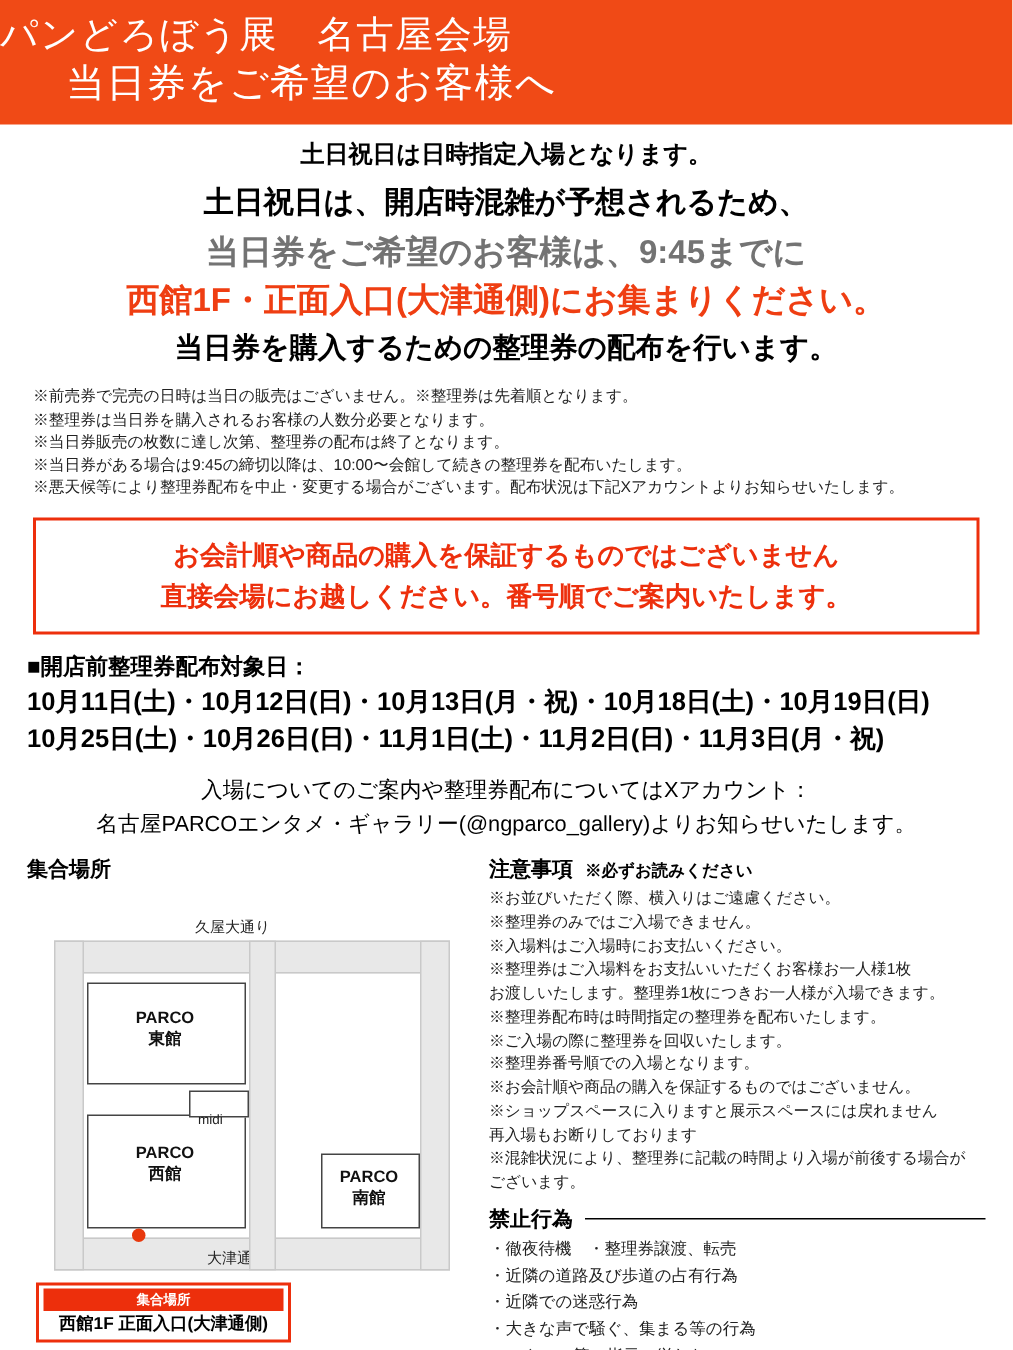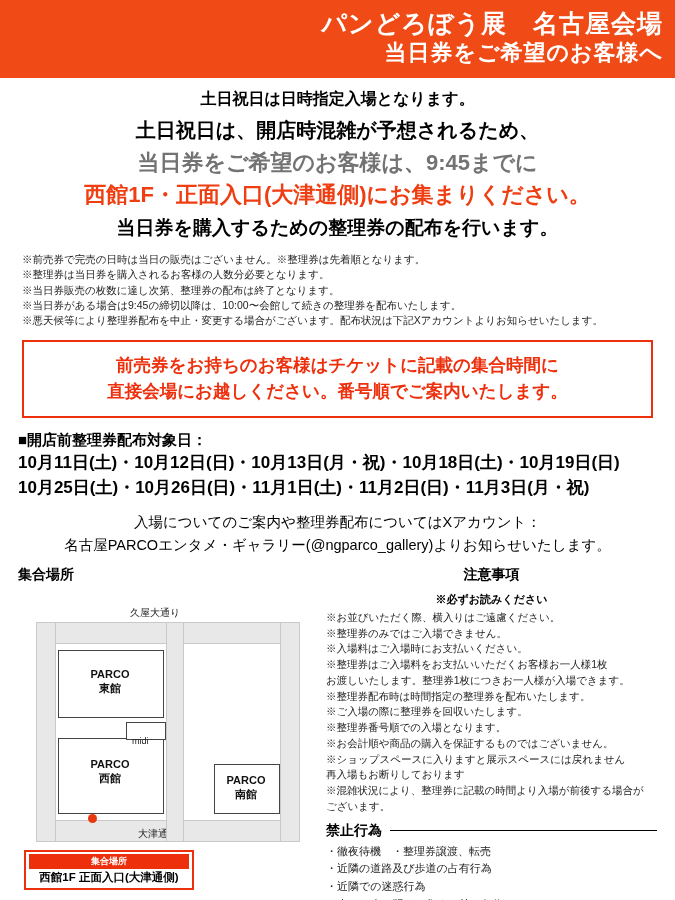--- a/index.html
+++ b/index.html
@@ -17,33 +17,34 @@
   .page {
     width: 675px;
     height: 900px;
     position: relative;
     box-sizing: border-box;
   }
   
   .banner {
     background: #f04a16;
     color: #ffffff;
-    text-align: right;
+    text-align: left;
     padding: 8px 12px 10px 0;
-    font-weight: bold;
+    font-weight: normal;
   }
   .banner-line1 {
     font-size: 25px;
     letter-spacing: 1px;
     line-height: 1.25;
   }
   .banner-line2 {
-    font-size: 22px;
+    font-size: 26px;
     letter-spacing: 1px;
     line-height: 1.3;
+    margin-left: 44px;
   }
   
   .intro {
     text-align: center;
     margin-top: 9px;
   }
   .intro .l1 {
     font-size: 16px;
     font-weight: bold;
     line-height: 1.5;
@@ -133,21 +134,20 @@
   .sec-title {
     font-size: 14px;
     font-weight: bold;
     margin-bottom: 4px;
   }
   .sec-title-row {
     display: flex;
     align-items: center;
     gap: 8px;
     margin-bottom: 3px;
-    flex-direction: column;
   }
   .sec-title-row .t {
     font-size: 14px;
     font-weight: bold;
     color: #000;
   }
   .sec-title-row .sub {
     font-size: 11px;
     font-weight: bold;
   }
@@ -261,21 +261,21 @@
 
   <div class="notes">
     <div>※前売券で完売の日時は当日の販売はございません。※整理券は先着順となります。</div>
     <div>※整理券は当日券を購入されるお客様の人数分必要となります。</div>
     <div>※当日券販売の枚数に達し次第、整理券の配布は終了となります。</div>
     <div>※当日券がある場合は9:45の締切以降は、10:00〜会館して続きの整理券を配布いたします。</div>
     <div>※悪天候等により整理券配布を中止・変更する場合がございます。配布状況は下記Xアカウントよりお知らせいたします。</div>
   </div>
 
   <div class="redbox">
-    <div>前売券をお持ちのお客様はチケットに記載の集合時間に</div>
+    <div>お会計順や商品の購入を保証するものではございません</div>
     <div>直接会場にお越しください。番号順でご案内いたします。</div>
   </div>
 
   <div class="dates">
     <div class="head">■開店前整理券配布対象日：</div>
     <div class="row">10月11日(土)・10月12日(日)・10月13日(月・祝)・10月18日(土)・10月19日(日)</div>
     <div class="row">10月25日(土)・10月26日(日)・11月1日(土)・11月2日(日)・11月3日(月・祝)</div>
   </div>
 
   <div class="xinfo">

